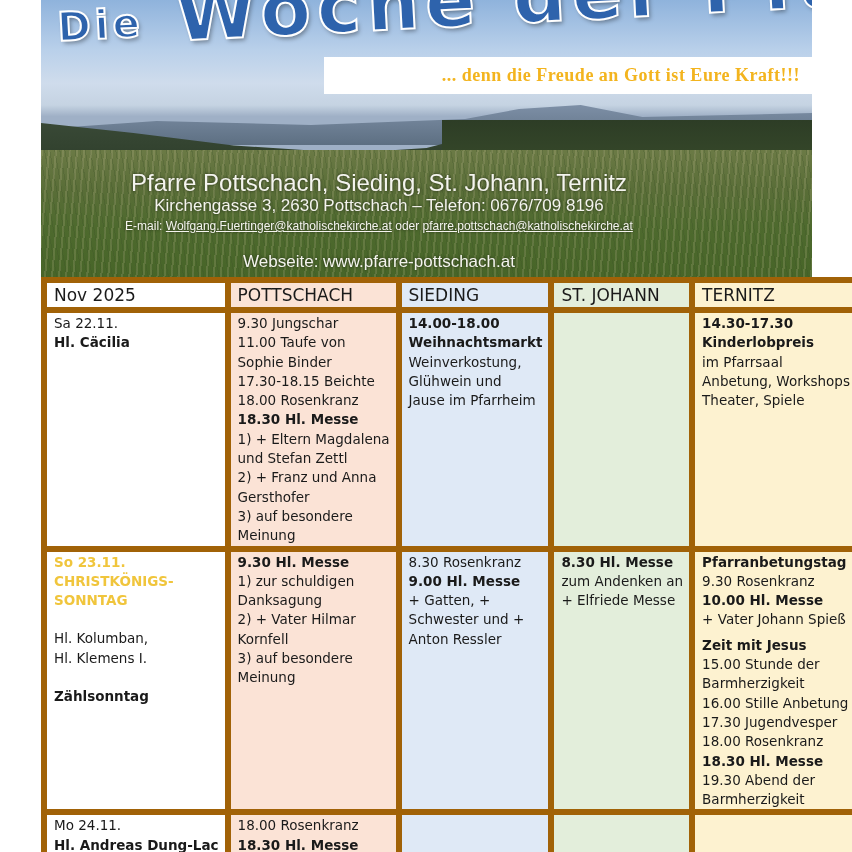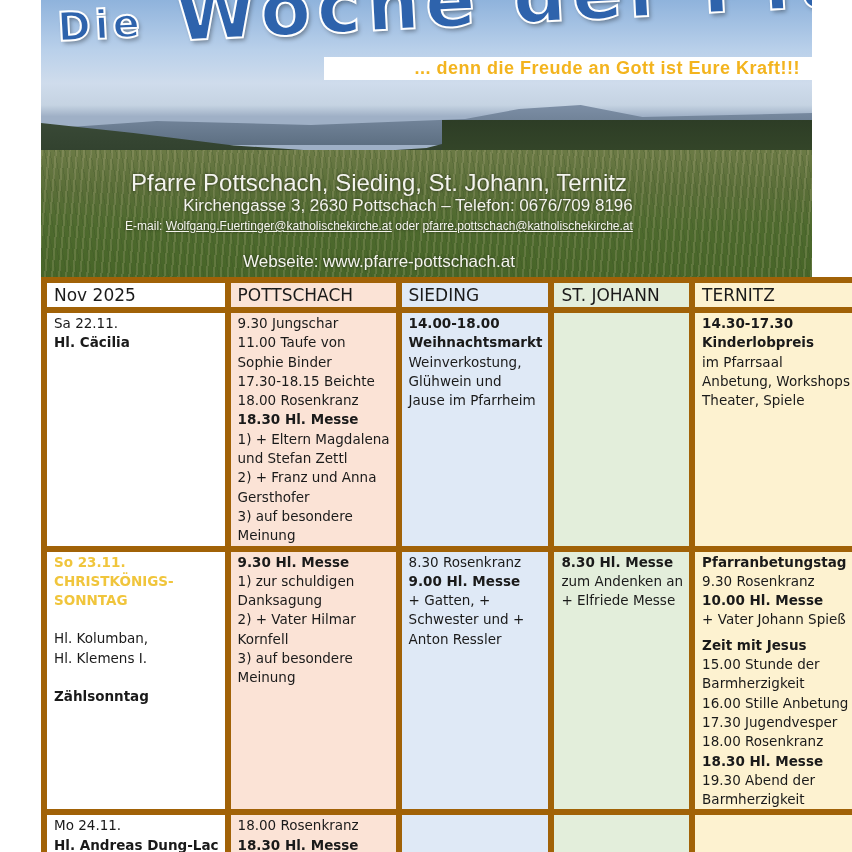--- a/index.html
+++ b/index.html
@@ -17,28 +17,28 @@
       repeating-linear-gradient(95deg, rgba(210,200,160,0.18) 0 2px, transparent 2px 7px),
       repeating-linear-gradient(80deg, rgba(60,80,40,0.25) 0 1px, transparent 1px 5px),
       linear-gradient(180deg, #6b7a45 0%, #5a6e38 30%, #4e6a2e 60%, #476528 100%); }
   .meadow-right { position:absolute; right:0; top:120px; width:48%; height:100px;
     background: linear-gradient(180deg, #2d3d26 0%, #3a4d2b 60%, rgba(58,77,43,0) 100%); }
   .title { position:absolute; left:14px; top:-22px; font-family:"DejaVu Sans", sans-serif; font-weight:bold;
     font-size:74px; color:#2e63ac; letter-spacing:6px;
     -webkit-text-stroke:2px #ffffff; transform:rotate(-3deg); transform-origin:left top; white-space:nowrap;
     text-shadow: 2px 3px 4px rgba(0,0,0,0.35); }
   .title .small { font-size:40px; letter-spacing:4px; vertical-align:6px; }
-  .motto { position:absolute; left:283px; top:57px; width:488px; height:23px; background:#ffffff;
-    color:#f3b41e; font-family:Liberation Sans, sans-serif; font-weight:bold; font-size:18px;
+  .motto { position:absolute; left:283px; top:57px; width:488px; height:37px; background:#ffffff;
+    color:#f3b41e; font-family:Liberation Serif, serif; font-weight:bold; font-size:18px;
     display:flex; align-items:center; justify-content:flex-end; padding-right:12px; box-sizing:border-box;
     letter-spacing:0.5px; }
   .info { position:absolute; left:0; width:676px; text-align:center; color:#f4f4ee;
     font-family:"Liberation Sans", sans-serif; text-shadow:0 0 3px rgba(0,0,0,0.6); }
   .info.parish { top:169px; font-size:24px; }
-  .info.addr { top:196px; font-size:17px;margin-left:29px; }
+  .info.addr { top:196px; font-size:17px; }
   .info.mail { top:219px; font-size:12px; }
   .info.web { top:252px; font-size:17px; }
   .info a { color:#f4f4ee; text-decoration:underline; }
 
   table.sched { position:absolute; left:41px; top:277px; border-collapse:collapse; table-layout:fixed;
     font-family:"DejaVu Sans", sans-serif; font-size:13.5px; color:#1a1a1a; }
   table.sched td, table.sched th { border:6px solid #a16207; vertical-align:top; padding:1px 6px 0 7px;
     line-height:19.3px; text-align:left; font-weight:normal; }
   table.sched th { font-size:17px; height:24px; line-height:24px; padding-top:0; }
   col.c0 { width:163px; } col.c1 { width:162px; } col.c2 { width:142px; } col.c3 { width:142px; } col.c4 { width:162px; }

